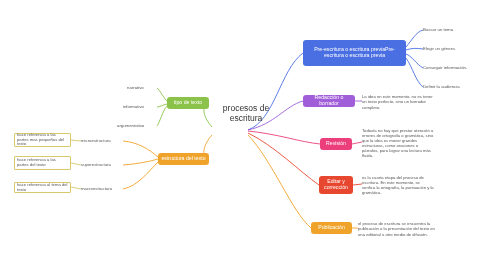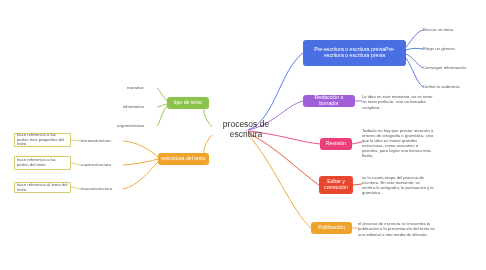--- a/index.html
+++ b/index.html
@@ -93,21 +93,21 @@
       <path d="M 167,104 C 162,105 160,107 157,107" stroke="#8bc34a" stroke-width="0.9" fill="none"></path>
       <path d="M 167,106 C 162,112 160,122 157,126" stroke="#8bc34a" stroke-width="0.9" fill="none"></path>
       <path d="M 158,157 C 150,150 138,142 123,141" stroke="#f0a32a" stroke-width="0.9" fill="none"></path>
       <path d="M 158,159 C 148,162 136,164 123,165" stroke="#f0a32a" stroke-width="0.9" fill="none"></path>
       <path d="M 158,162 C 148,172 138,186 123,189" stroke="#f0a32a" stroke-width="0.9" fill="none"></path>
       <path d="M 81,141 L 71,140" stroke="#d8c96a" stroke-width="0.9" fill="none"></path>
       <path d="M 81,165 L 71,163" stroke="#d8c96a" stroke-width="0.9" fill="none"></path>
       <path d="M 81,189 L 71,187" stroke="#d8c96a" stroke-width="0.9" fill="none"></path>
     </svg>
 
-  <div class="node root" style="left:210px; top:124px; width:72px; height:12px;">
+  <div class="node root" style="left:210px; top:108px; width:72px; height:12px;">
     <span>procesos de escritura</span>
   </div>
 
   <div class="node pill" style="left:303px; top:40px; width:103px; height:26px; background:#4a6fe3;">
     <span>Pre-escritura o escritura previaPre-escritura o escritura previa</span>
   </div>
   <div class="node pill" style="left:303px; top:95px; width:52px; height:12px; background:#a05fd8;">
     <span>Redacción o borrador</span>
   </div>
   <div class="node pill" style="left:320px; top:138px; width:32px; height:12px; background:#ec3e7a;">

